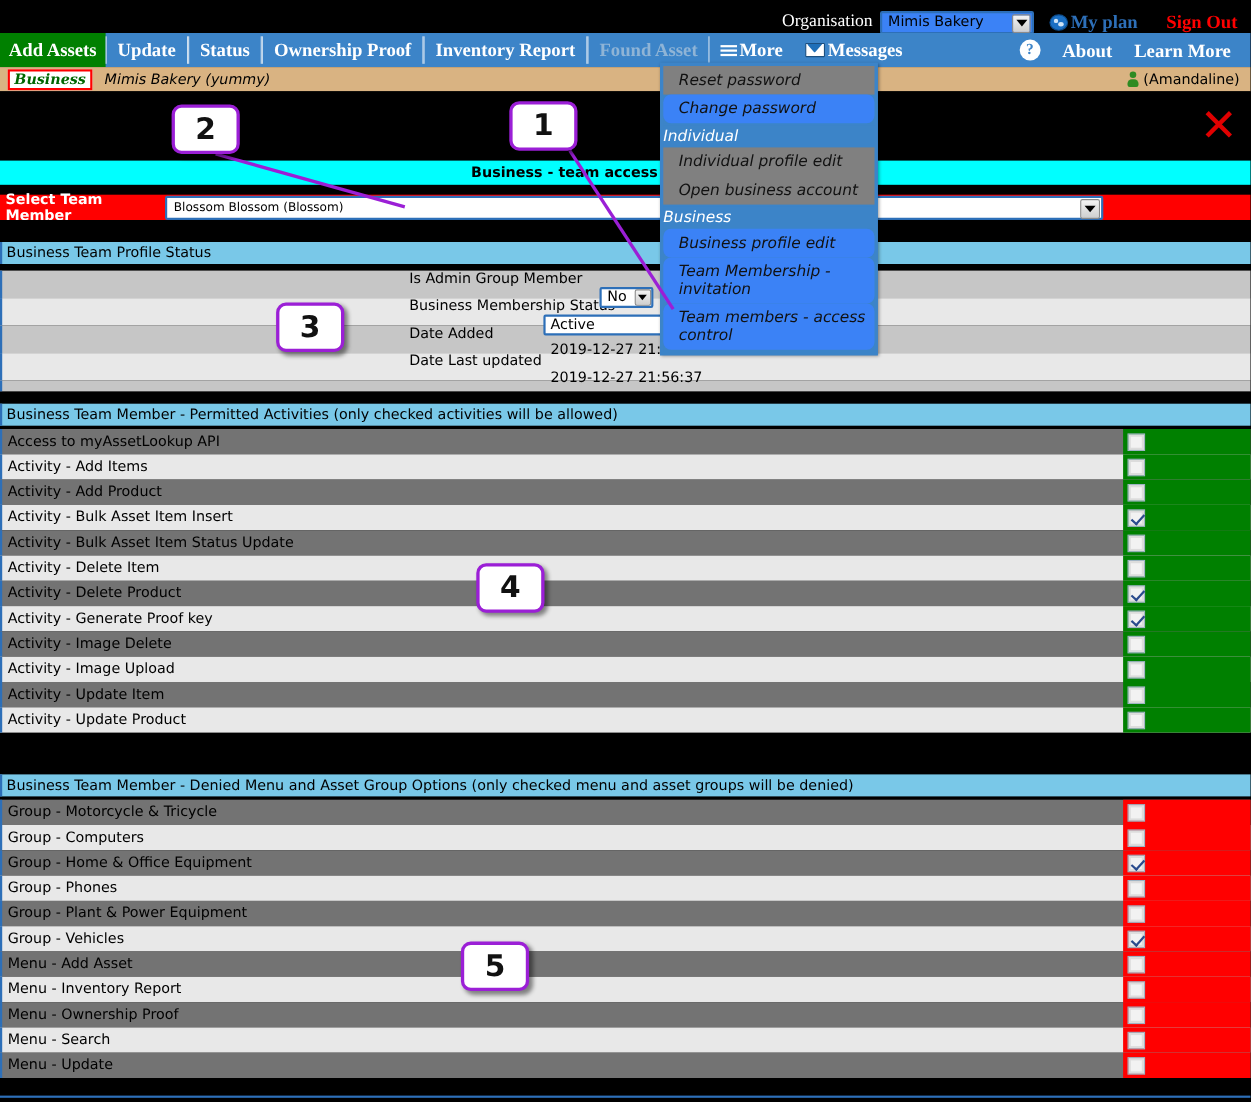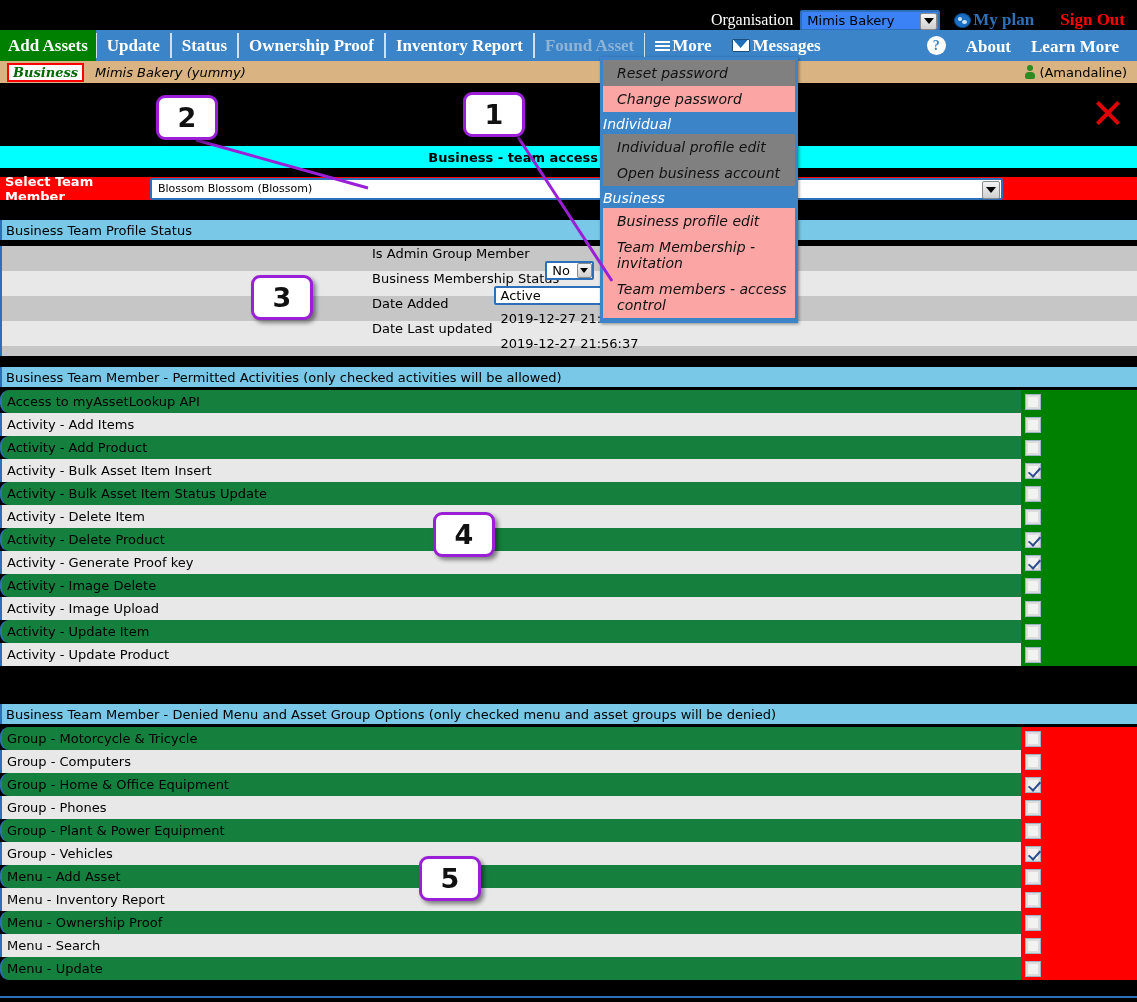--- a/index.html
+++ b/index.html
@@ -224,21 +224,21 @@
   .minisel.wide { width: 152px; }
   .minisel.wide .arrowbox { width: 19px; height: 17px; }
 
   
   .permtbl { position: absolute; left: 0; width: 1137px; }
   .prow {
     position: relative; display: flex; align-items: center; height: 23px;
     border-left: 2px solid #2d6fb8;
     font-size: 13px; color: #000;
   }
-  .prow.odd  { background: #15803d; border-radius: 9px; }
+  .prow.odd  { background: #737373; }
   .prow.even { background: #e8e8e8; }
   .prow .plabel { padding-left: 5px; flex: 1; }
   .cbcell {
     width: 116px; height: 23px; display: flex; align-items: center;
     padding-left: 5px;
   }
   .cbcell.green { background: #008000; }
   .cbcell.red   { background: #ff0000; }
   .cbox {
     width: 14px; height: 14px; background: #f2f2f2;
@@ -260,21 +260,21 @@
     position: absolute; left: 600px; top: 57px; width: 198px;
     background: #3c84c8; border: 3px solid #3c84c8; z-index: 40;
     box-shadow: 1px 1px 3px rgba(0,0,0,.4);
     font-style: italic;
   }
   .dm-item {
     font-size: 14px; color: #111; padding: 5px 0 5px 14px; cursor: pointer;
     font-family: "DejaVu Sans", sans-serif;
   }
   .dm-item.grey  { background: #808080; }
-  .dm-item.green { background: #fca5a5; }
+  .dm-item.green { background: #3b82f6; border-radius: 7px; }
   .dm-head {
     background: #3c84c8; color: #ffffff; font-size: 14px;
     text-align: left; padding: 2px 0;
   }
   .dm-group { border-bottom: 2px solid #3c84c8; }
 
   
   .callout {
     position: absolute; background: #ffffff; border: 3px solid #9b1fd6;
     border-radius: 9px; width: 62px; height: 45px; z-index: 60;

